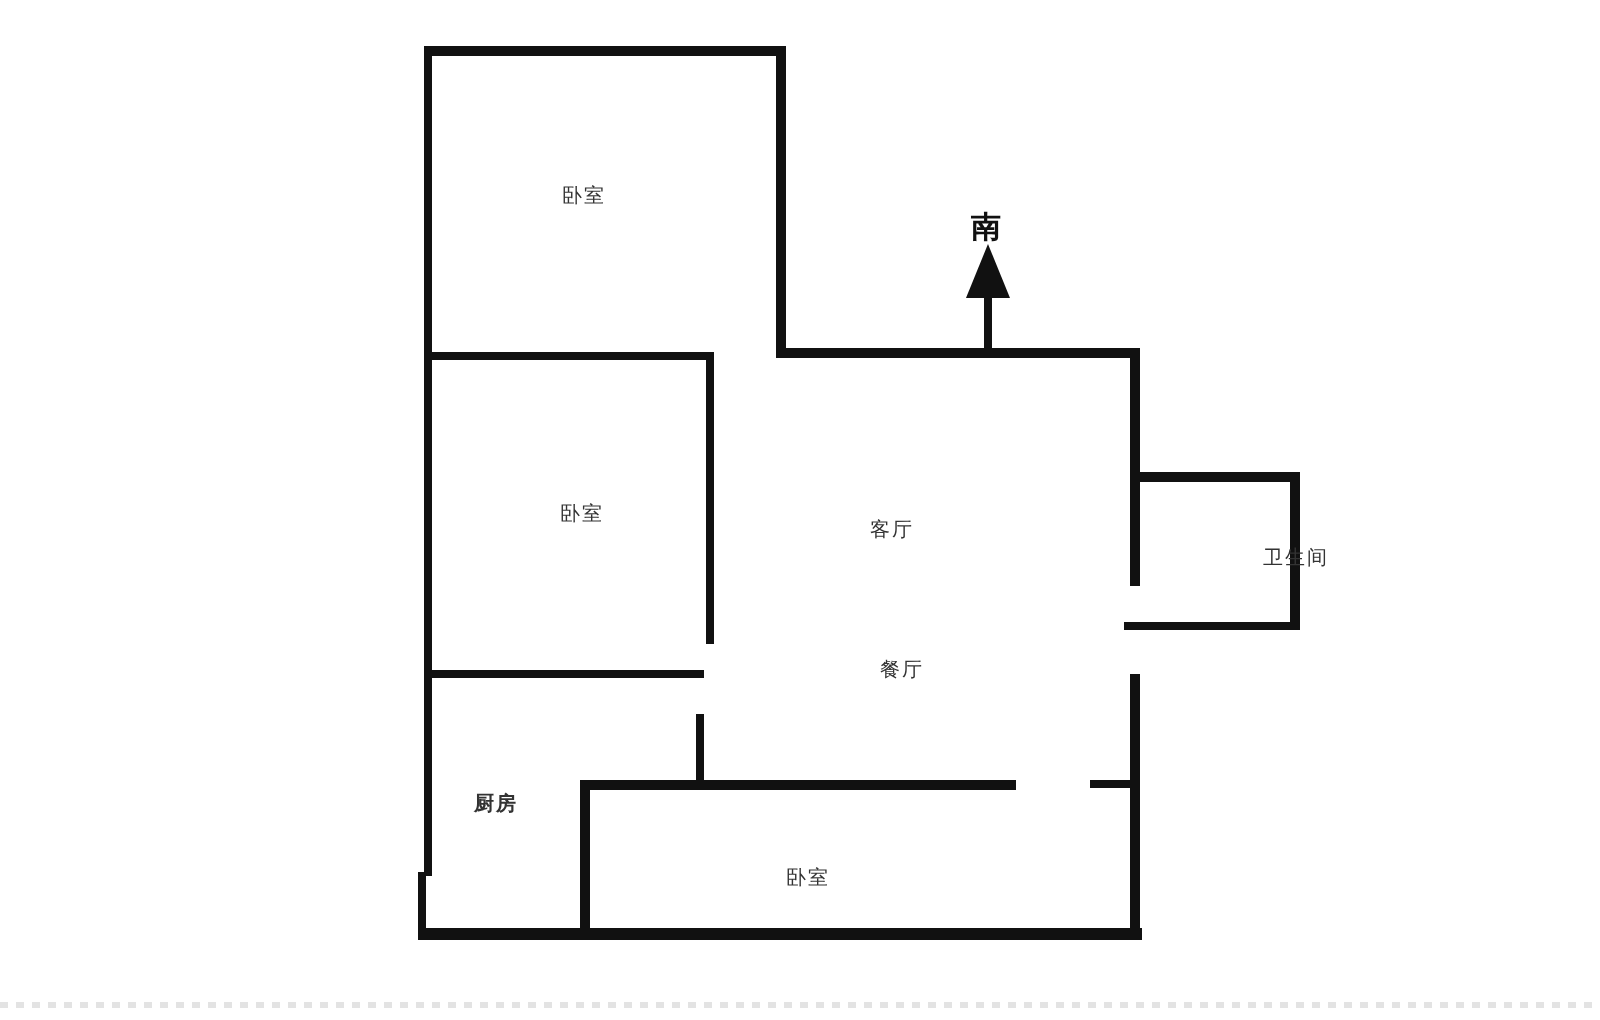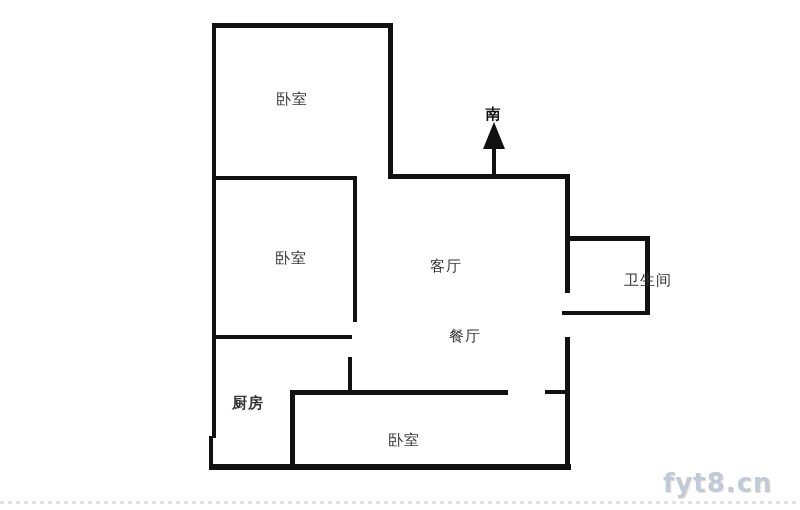--- a/index.html
+++ b/index.html
@@ -23,21 +23,21 @@
     background: var(--background);
     overflow: hidden;
   }
   .wall {
     position: absolute;
     background: var(--wall);
   }
   .room-label {
     position: absolute;
     transform: translate(-50%, -50%);
-    font-size: 15px;
+    font-size: 10px;
     color: var(--label);
     letter-spacing: 1px;
     white-space: nowrap;
     line-height: 1;
   }
   .compass-label {
     position: absolute;
     transform: translate(-50%, -50%);
     font-size: 15px;
     font-weight: bold;
@@ -112,21 +112,20 @@
   <div class="wall" style="left:545px; top:390px; width:25px; height:4px;"></div>
   <div class="wall" style="left:290px; top:390px; width:5px; height:80px;"></div>
 
   <span class="compass-label" style="left:493px; top:114px;">南</span>
   <div class="arrow-head"></div>
   <div class="arrow-shaft"></div>
 
   <span class="room-label" style="left:292px; top:99px;">卧室</span>
   <span class="room-label" style="left:291px; top:258px;">卧室</span>
   <span class="room-label" style="left:446px; top:222px;margin-top:44px;">客厅</span>
-  <span class="room-label" style="left:465px; top:336px;">餐厅</span>
+  <span class="room-label" style="left:451px; top:336px;">餐厅</span>
   <span class="room-label" style="left:648px; top:280px;">卫生间</span>
   <span class="room-label" style="left:248px; top:403px;font-weight:bold;">厨房</span>
   <span class="room-label" style="left:404px; top:440px;">卧室</span>
 
-  <div class="watermark">fyt8.cn</div>
   <div class="bottom-dots"></div>
 
 </div>
 
 </body></html>

